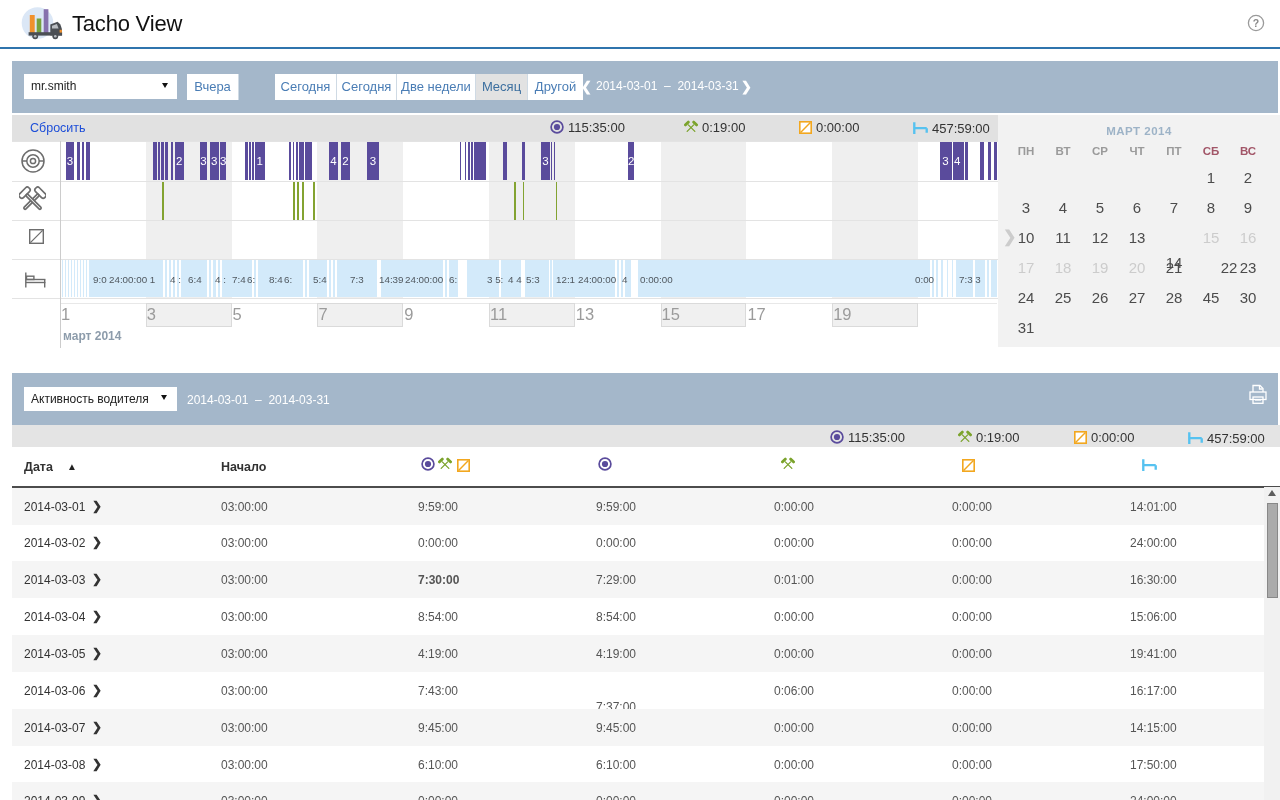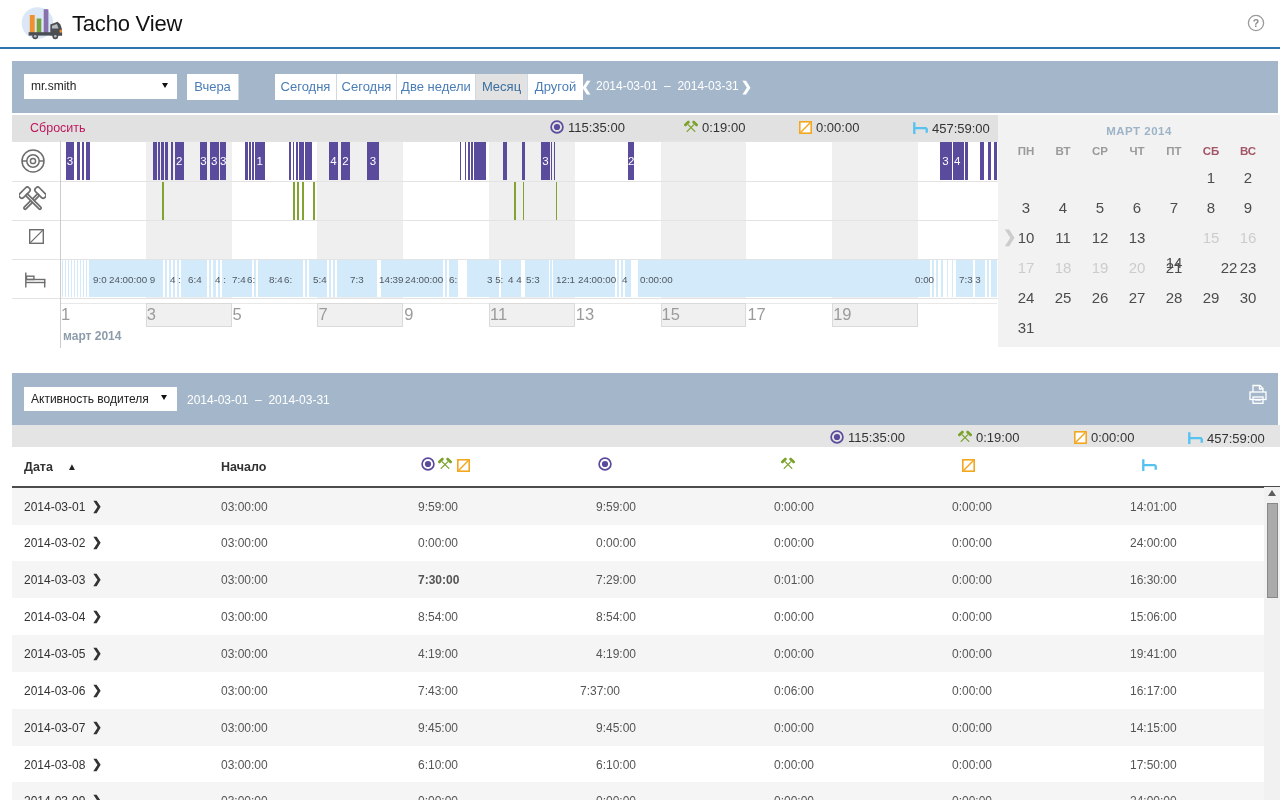--- a/index.html
+++ b/index.html
@@ -17,21 +17,21 @@
   .btns { left:187px; top:74px; height:26px; display:flex; }
   .btn { background:#fff; color:#4a7db5; font-size:13px; line-height:26px; text-align:center;
     border-right:1px solid #cfdae4; }
   .btn:last-child { border-right:none; }
   .btn.active { background:#e2e2e2; color:#3c6f9f; }
   .navdate { color:#fff; font-size:12px; }
   .chev { color:#fff; font-weight:bold; font-size:13px; }
 
   
   .resetbar { left:12px; top:115px; width:986px; height:26px; background:#e1e1e1; }
-  .reset-txt { left:18px; top:6px; color:#be185d; font-size:12.5px; position:absolute; }
+  .reset-txt { left:18px; top:6px; color:#1d4ed8; font-size:12.5px; position:absolute; }
   .stat { position:absolute; top:120px; font-size:13px; color:#333; }
   .stat svg { vertical-align:-2px; margin-right:4px; }
 
   
   .rowline { left:12px; width:986px; height:1px; background:#e3e3e3; }
   .colband { top:141px; height:157px; background:#efefef; }
   .pbar { position:absolute; top:142px; height:38px; background:#5a4b9c; color:#fff;
     font-size:11.5px; text-align:center; line-height:38px; overflow:visible; }
   .gline { position:absolute; top:182px; height:37.5px; background:#83a331; }
   .rest { left:62px; top:260px; width:935px; height:37px; background:#d3eafa; position:absolute; }
@@ -174,21 +174,21 @@
 <div class="cal-day dis" style="left:87px;top:144px;">19</div>
 <div class="cal-day dis" style="left:124px;top:144px;">20</div>
 <div class="cal-day" style="left:161px;top:144px;">21</div>
 <div class="cal-day" style="left:216px;top:144px;">22</div>
 <div class="cal-day" style="left:235px;top:144px;">23</div>
 <div class="cal-day" style="left:13px;top:174px;">24</div>
 <div class="cal-day" style="left:50px;top:174px;">25</div>
 <div class="cal-day" style="left:87px;top:174px;">26</div>
 <div class="cal-day" style="left:124px;top:174px;">27</div>
 <div class="cal-day" style="left:161px;top:174px;">28</div>
-<div class="cal-day" style="left:198px;top:174px;">29</div>
+<div class="cal-day" style="left:198px;top:174px;">45</div>
 <div class="cal-day" style="left:235px;top:174px;">30</div>
 <div class="cal-day" style="left:13px;top:204px;">31</div>
 <div style="position:absolute;left:5px;top:112px;color:#cccccc;font-size:16px;font-weight:bold;">❯</div>
 </div>
 
 <div id="chart">
 <div class="abs colband" style="left:145.8px;width:85.8px;"></div>
 <div class="abs colband" style="left:317.4px;width:85.8px;"></div>
 <div class="abs colband" style="left:489.0px;width:85.8px;"></div>
 <div class="abs colband" style="left:660.6px;width:85.8px;"></div>
@@ -330,21 +330,21 @@
       <div class="wstripe" style="left:868.0px;width:2.0px;"></div>
       <div class="wstripe" style="left:872.0px;width:2.0px;"></div>
       <div class="wstripe" style="left:876.0px;width:3.0px;"></div>
       <div class="wstripe" style="left:881.0px;width:4.0px;"></div>
       <div class="wstripe" style="left:886.0px;width:4.0px;"></div>
       <div class="wstripe" style="left:891.0px;width:3.0px;"></div>
       <div class="wstripe" style="left:911.0px;width:1.5px;"></div>
       <div class="wstripe" style="left:923.0px;width:2.0px;"></div>
       <div class="wstripe" style="left:927.0px;width:1.5px;"></div>
       <span class="rtxt" style="left:31.0px;">9:0</span>
-      <span class="rtxt" style="left:47.0px;">24:00:00 9</span>
+      <span class="rtxt" style="left:47.0px;">24:00:00 1</span>
       <span class="rtxt" style="left:108.0px;">4 :</span>
       <span class="rtxt" style="left:126.0px;">6:4</span>
       <span class="rtxt" style="left:153.0px;">4 :</span>
       <span class="rtxt" style="left:170.0px;">7:4</span>
       <span class="rtxt" style="left:185.0px;">6:</span>
       <span class="rtxt" style="left:207.0px;">8:4</span>
       <span class="rtxt" style="left:222.0px;">6:</span>
       <span class="rtxt" style="left:251.0px;">5:4</span>
       <span class="rtxt" style="left:288.0px;">7:3</span>
       <span class="rtxt" style="left:317.0px;">14:39</span>
@@ -502,21 +502,21 @@
       <span class="td" style="left:584px;">4:19:00</span>
       <span class="td" style="left:762px;">0:00:00</span>
       <span class="td" style="left:940px;">0:00:00</span>
       <span class="td" style="left:1118px;">19:41:00</span>
     </div>
 <div class="trow" style="top:671.8px;">
       <span class="td date" style="left:12px;">2014-03-06</span>
       <span class="td rchev" style="left:80px;top:11px;">❯</span>
       <span class="td" style="left:209px;">03:00:00</span>
       <span class="td" style="left:406px;">7:43:00</span>
-      <span class="td" style="left:568px;">7:37:00</span>
+      <span class="td" style="left:584px;margin-top:16px;">7:37:00</span>
       <span class="td" style="left:762px;">0:06:00</span>
       <span class="td" style="left:940px;">0:00:00</span>
       <span class="td" style="left:1118px;">16:17:00</span>
     </div>
 <div class="trow odd" style="top:708.6px;">
       <span class="td date" style="left:12px;">2014-03-07</span>
       <span class="td rchev" style="left:80px;top:11px;">❯</span>
       <span class="td" style="left:209px;">03:00:00</span>
       <span class="td" style="left:406px;">9:45:00</span>
       <span class="td" style="left:584px;">9:45:00</span>

